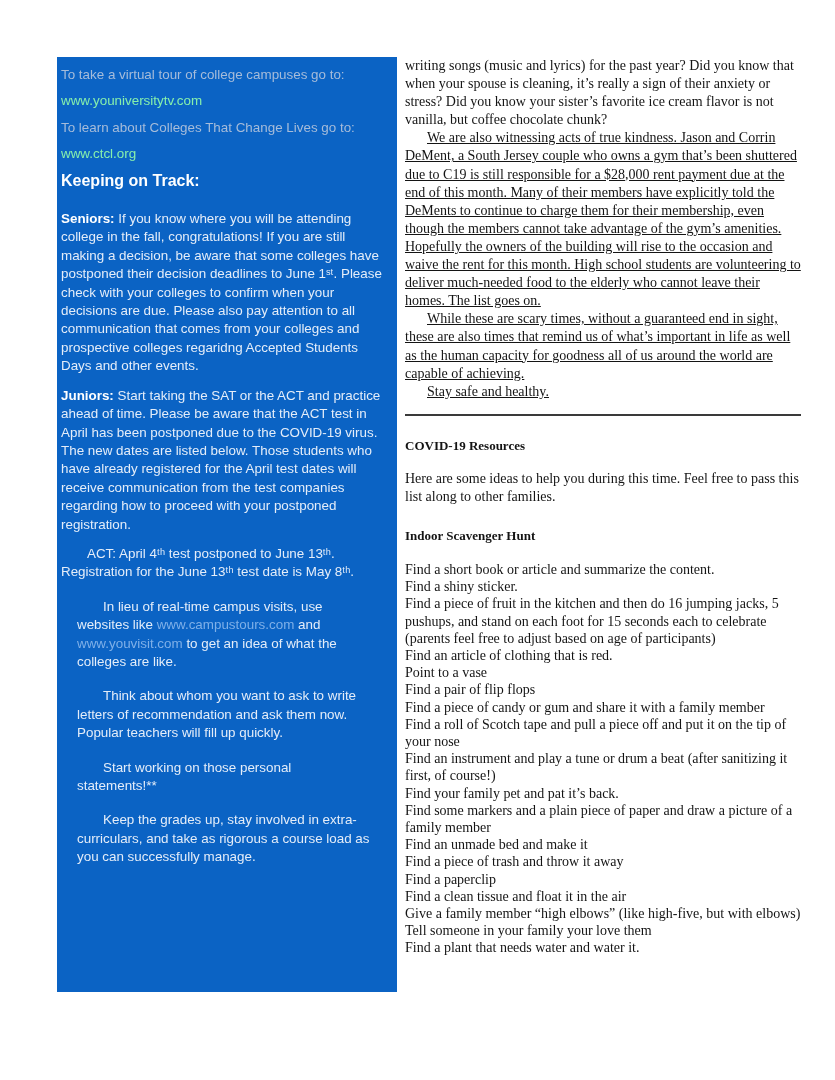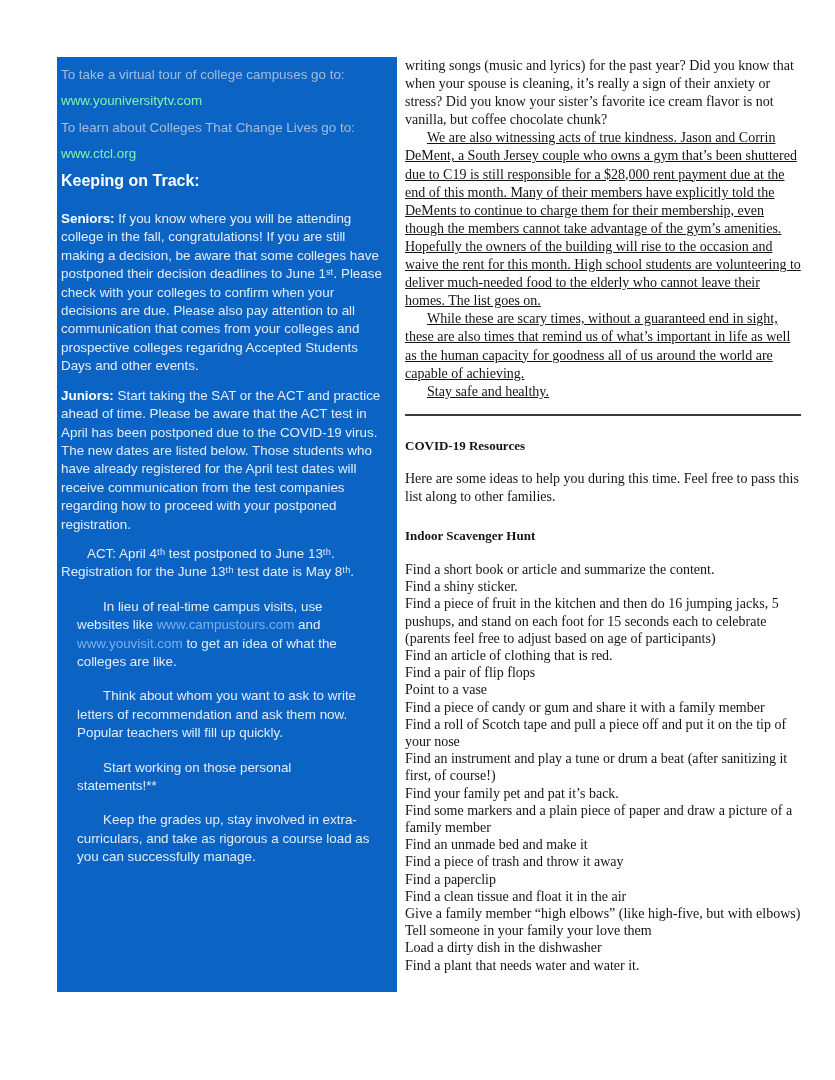--- a/index.html
+++ b/index.html
@@ -73,31 +73,30 @@
 
     <h3 class="serif-heading">COVID-19 Resources</h3>
     <p class="story covid-intro">Here are some ideas to help you during this time. Feel free to pass this list along to other families.</p>
 
     <h3 class="serif-heading">Indoor Scavenger Hunt</h3>
     <div class="scavenger-list">
         <div class="scavenger-item">Find a short book or article and summarize the content.</div>
         <div class="scavenger-item">Find a shiny sticker.</div>
         <div class="scavenger-item">Find a piece of fruit in the kitchen and then do 16 jumping jacks, 5 pushups, and stand on each foot for 15 seconds each to celebrate (parents feel free to adjust based on age of participants)</div>
         <div class="scavenger-item">Find an article of clothing that is red.</div>
+        <div class="scavenger-item">Point to a vase</div>
         <div class="scavenger-item">Find a pair of flip flops</div>
-        <div class="scavenger-item">Point to a vase</div>
         <div class="scavenger-item">Find a piece of candy or gum and share it with a family member</div>
         <div class="scavenger-item">Find a roll of Scotch tape and pull a piece off and put it on the tip of your nose</div>
         <div class="scavenger-item">Find an instrument and play a tune or drum a beat (after sanitizing it first, of course!)</div>
         <div class="scavenger-item">Find your family pet and pat it’s back.</div>
         <div class="scavenger-item">Find some markers and a plain piece of paper and draw a picture of a family member</div>
         <div class="scavenger-item">Find an unmade bed and make it</div>
         <div class="scavenger-item">Find a piece of trash and throw it away</div>
         <div class="scavenger-item">Find a paperclip</div>
         <div class="scavenger-item">Find a clean tissue and float it in the air</div>
         <div class="scavenger-item">Give a family member “high elbows” (like high-five, but with elbows)</div>
         <div class="scavenger-item">Tell someone in your family your love them</div>
-        <div class="scavenger-item">Load a dirty dish in the dishwasher</div>
         <div class="scavenger-item">Find a plant that needs water and water it.</div>
       </div>
   </main>
 
 </div>
 
 </body></html>

